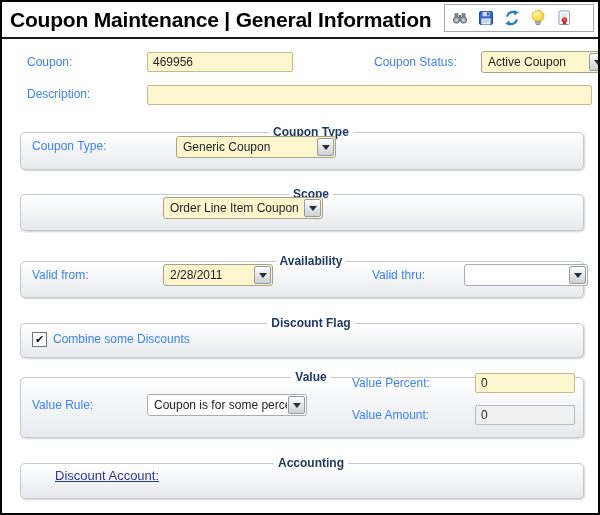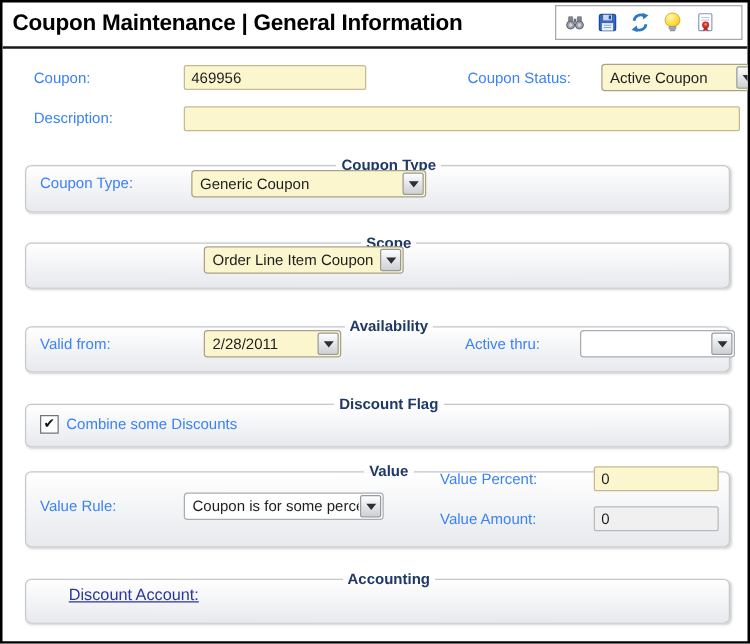--- a/index.html
+++ b/index.html
@@ -2,21 +2,21 @@
 <html><head>
 <meta charset="utf-8">
 <style>
   html,body{margin:0;padding:0;background:#fff;}
   .page{
     position:relative;width:600px;height:515px;box-sizing:border-box;
     border:2px solid #000;background:#fff;overflow:hidden;
     font-family:"Liberation Sans",sans-serif;
   }
   .title{
-    position:absolute;left:8px;top:6px;font-size:18px;font-weight:bold;color:#000;
+    position:absolute;left:8px;top:6px;font-size:21px;font-weight:bold;color:#000;
     letter-spacing:-0.2px;white-space:nowrap;
   }
   .header-sep{position:absolute;left:0;top:35px;width:100%;height:2px;background:#1a1a1a;}
   .toolbar{
     position:absolute;left:442px;top:2px;width:150px;height:28px;box-sizing:border-box;
     border:1px solid #a7a9ac;background:#fff;display:flex;align-items:center;
     padding-left:5px;gap:6px;
   }
   .tool-btn{width:20px;height:22px;display:flex;align-items:center;justify-content:center;cursor:pointer;}
   .label{position:absolute;font-size:12px;color:#3b82f6;white-space:nowrap;}
@@ -137,21 +137,21 @@
       </span>
   </div>
 
   <div class="label" style="left:25px;top:85px">Description:</div>
   <input class="tbox yellow" style="left: 145px; top: 83px; width: 445px;" value="">
 
   <fieldset class="group" style="top:123px;height:45px">
     <legend>Coupon Type</legend>
   </fieldset>
   <div class="label" style="left:30px;top:137px">Coupon Type:</div>
-  <div class="combo yellow" style="left:135px;top:134px;width:188px">
+  <div class="combo yellow" style="left:158px;top:134px;width:160px">
     <span class="combo-text">Generic Coupon</span>
     <span class="combo-btn">
         <span class="arrow-down"></span>
       </span>
   </div>
 
   <fieldset class="group" style="top:185px;height:44px">
     <legend>Scope</legend>
   </fieldset>
   <div class="combo yellow" style="left:145px;top:195px;width:160px">
@@ -164,21 +164,21 @@
   <fieldset class="group" style="top:252px;height:44px">
     <legend>Availability</legend>
   </fieldset>
   <div class="label" style="left:30px;top:266px">Valid from:</div>
   <div class="combo yellow" style="left:145px;top:262px;width:110px">
     <span class="combo-text">2/28/2011</span>
     <span class="combo-btn">
         <span class="arrow-down"></span>
       </span>
   </div>
-  <div class="label" style="left:370px;top:266px">Active thru:</div>
+  <div class="label" style="left:370px;top:266px">Valid thru:</div>
   <div class="combo" style="left:462px;top:262px;width:124px">
     <span class="combo-text"></span>
     <span class="combo-btn">
         <span class="arrow-down"></span>
       </span>
   </div>
 
   <fieldset class="group" style="top:314px;height:42px">
     <legend>Discount Flag</legend>
   </fieldset>

